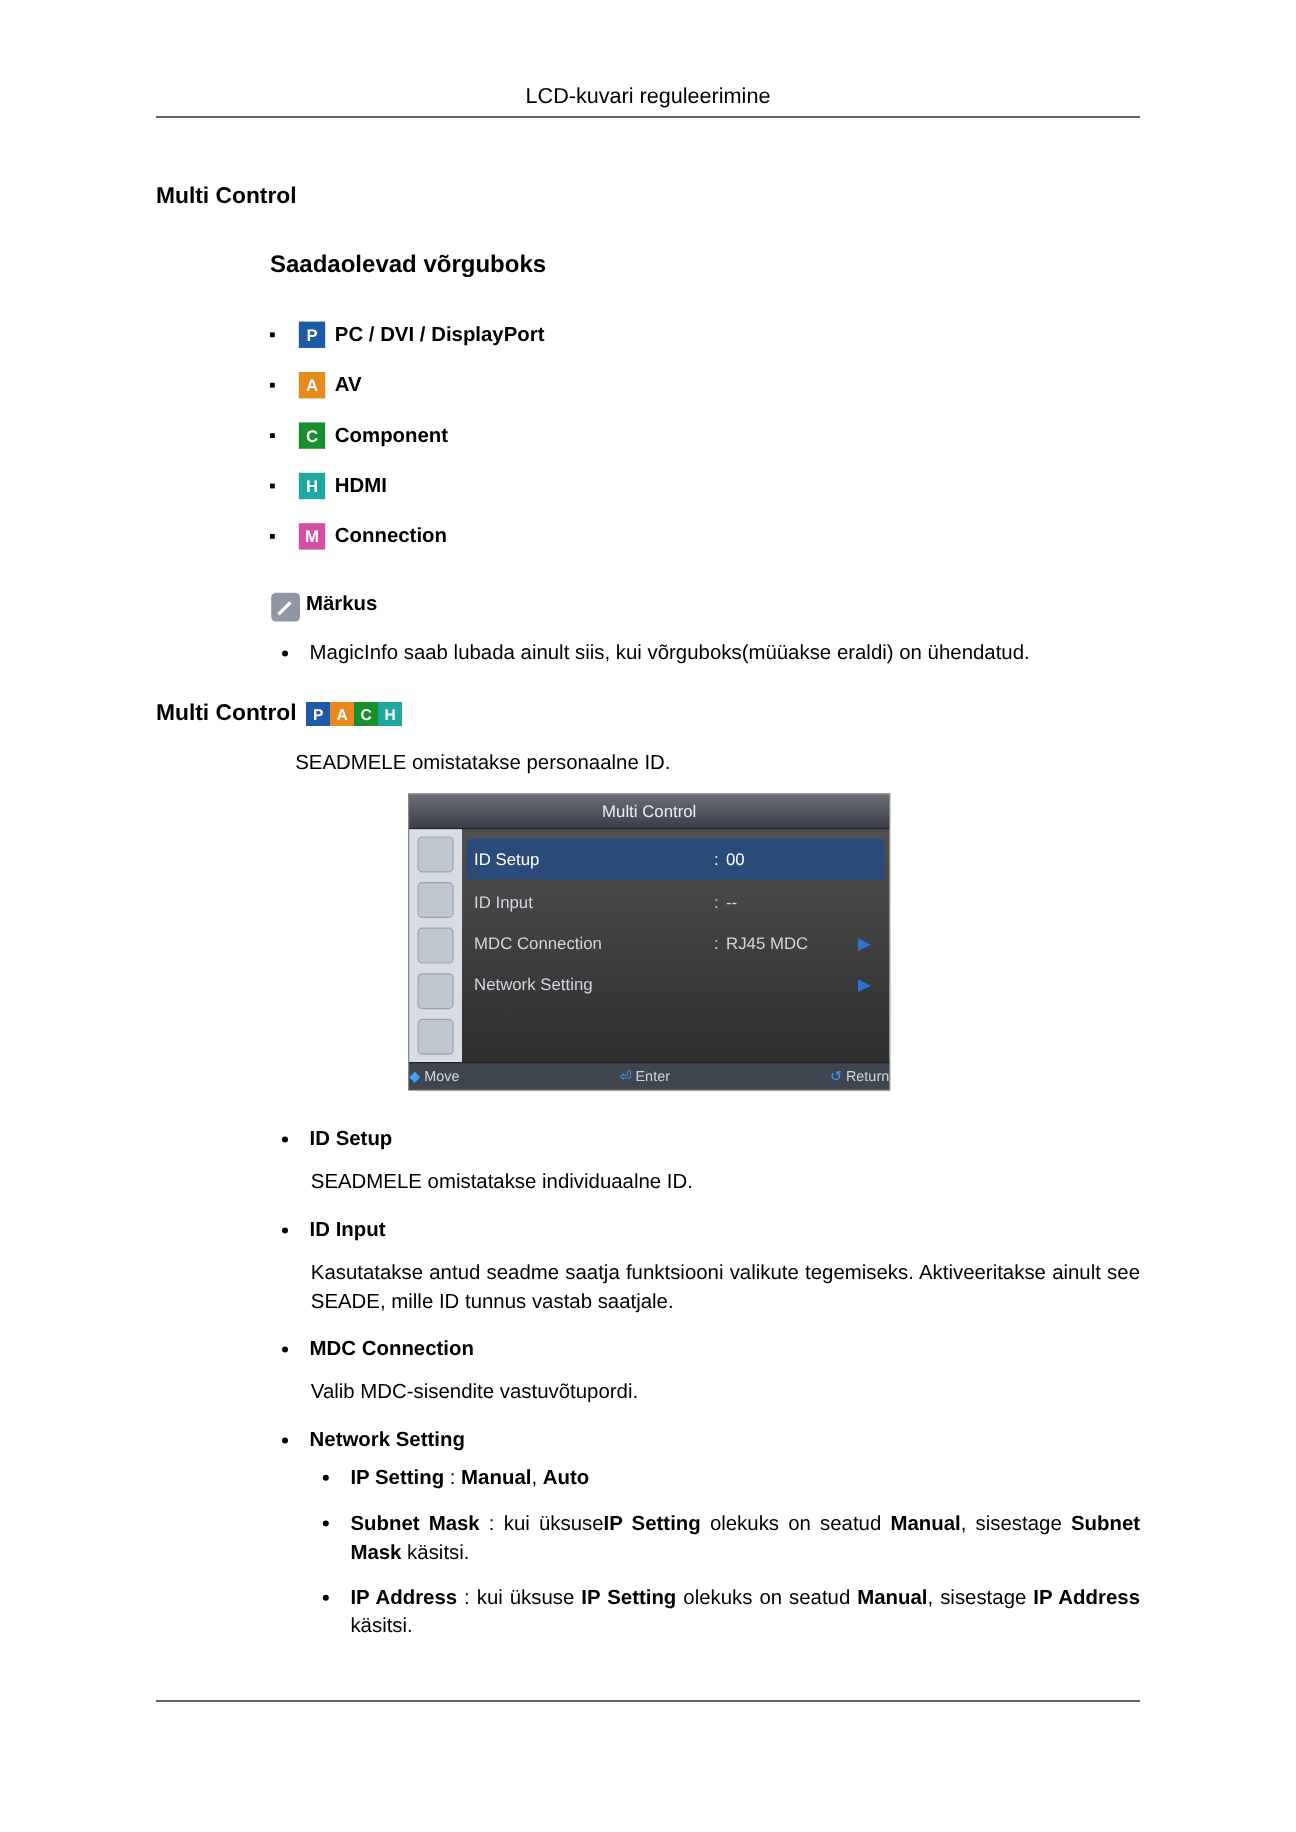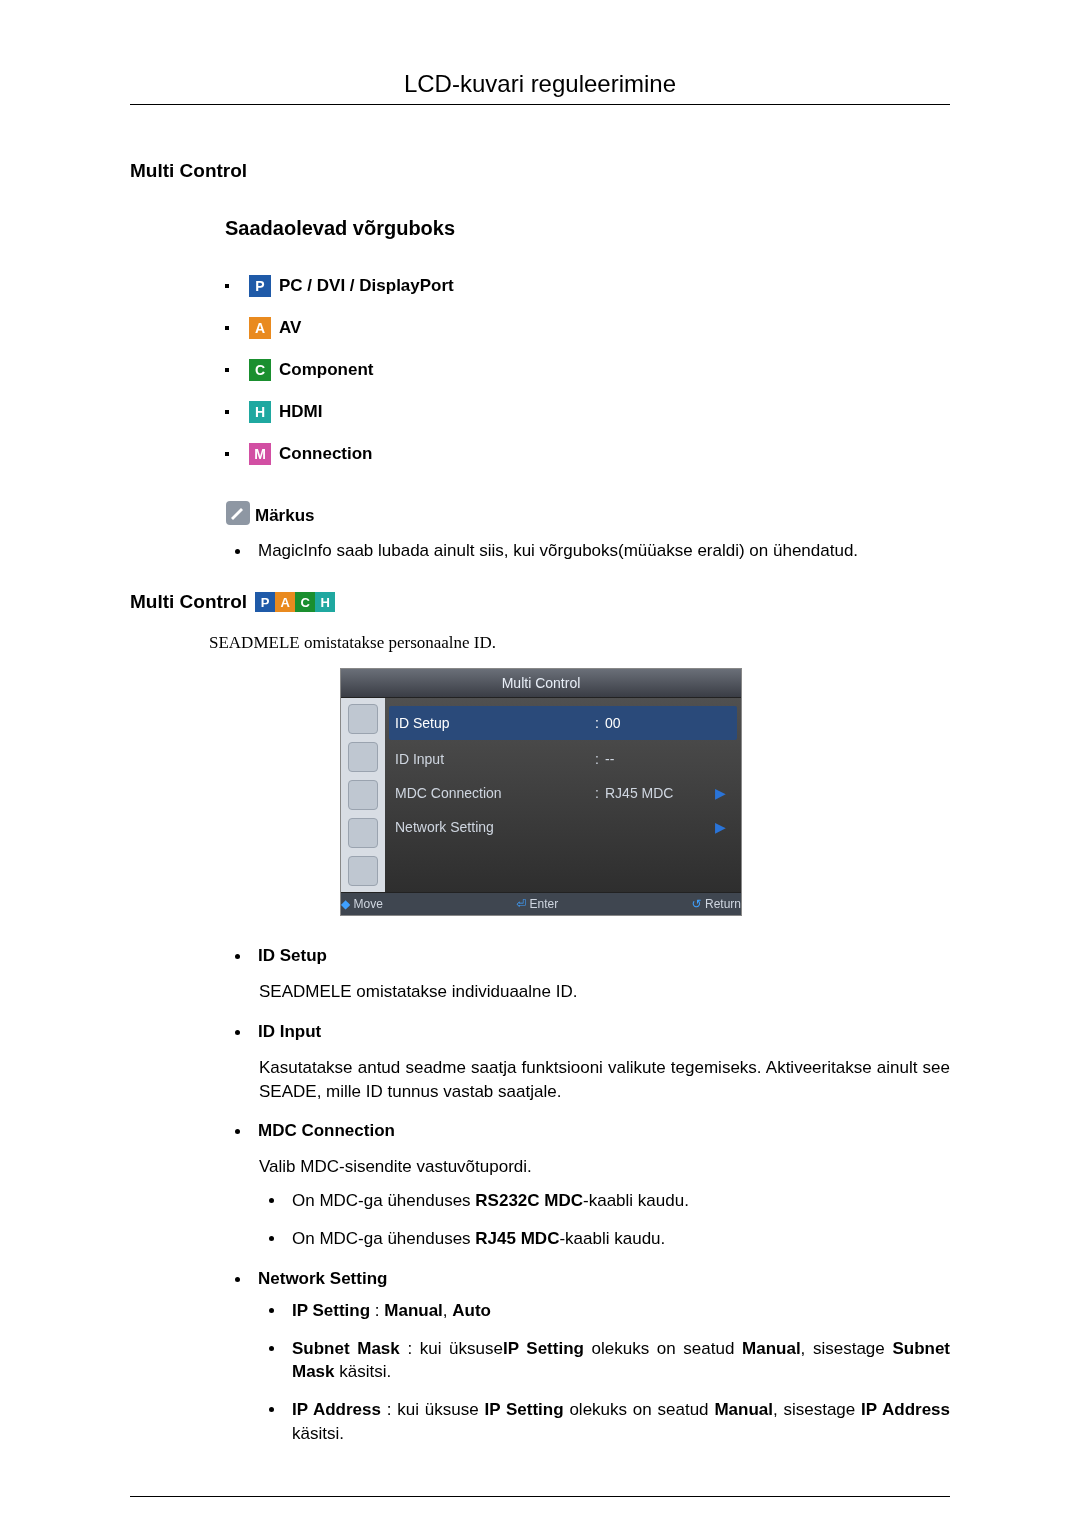--- a/index.html
+++ b/index.html
@@ -11,21 +11,21 @@
     color: #000;
     width: 1080px;
   }
   .page {
     width: 1080px;
     padding: 70px 130px 70px 130px;
     box-sizing: border-box;
   }
   .header-title {
     text-align: center;
-    font-size: 24px;
+    font-size: 18px;
     padding-bottom: 6px;
     border-bottom: 1px solid #000;
     margin-bottom: 55px;
   }
   .h1 {
     font-weight: bold;
     font-size: 19px;
     margin-bottom: 35px;
   }
   .h2 {
@@ -54,36 +54,36 @@
     color: #fff; font-weight: bold; font-size: 14px;
     margin-right: 8px;
   }
   .bg-blue   { background: #1f5aa8; }
   .bg-orange { background: #e98a1f; }
   .bg-green  { background: #1a8f2f; }
   .bg-teal   { background: #1fa8a0; }
   .bg-pink   { background: #d24fa3; }
   .mode-label { font-weight: bold; }
   .note-row {
-    display: flex; align-items: flex-end; margin-left: 95px; margin-bottom: 15px;
+    display: flex; align-items: flex-start; margin-left: 95px; margin-bottom: 15px;
   }
   .note-icon {
     width: 26px; height: 26px; margin-right: 4px;
     display: inline-flex; align-items: center; justify-content: center;
   }
   .note-label { font-weight: bold; }
   .note-text-list { margin: 0 0 30px 95px; padding: 0; list-style: none; }
   .note-text-list li { display: flex; }
   .disc { width: 5px; height: 5px; border-radius: 50%; background: #000; display: inline-block; margin: 8px 18px 0 10px; flex: 0 0 auto; }
   .section-title {
     font-weight: bold; font-size: 19px; display: flex; align-items: center; margin-bottom: 20px;
   }
   .mini-icons { display: inline-flex; margin-left: 8px; }
   .mini-icons .mode-icon { width: 20px; height: 20px; font-size: 13px; margin-right: 0; }
-  .intro-text { margin-left: 79px; margin-bottom: 15px; font-family: Liberation Serif, serif; }
+  .intro-text { margin-left: 116px; margin-bottom: 15px; }
   .osd-img { margin: 0 auto 30px auto; width: 400px; }
   .osd {
     width: 400px; background: linear-gradient(#555,#2a2a2a); border: 1px solid #888;
     font-size: 14px; color: #cfd6e0;
   }
   .osd-title { text-align: center; padding: 6px 0; font-size: 14px; color: #e8eef7; background: linear-gradient(#6a6f78,#3a3d45); border-bottom: 1px solid #222; }
   .osd-body { display: flex; }
   .osd-side { width: 44px; background: #d8dde4; display: flex; flex-direction: column; align-items: center; padding: 6px 0; gap: 8px; }
   .osd-side .ic { width: 28px; height: 28px; background: #bfc7d1; border-radius: 4px; border: 1px solid #9aa3af; }
   .osd-rows { flex: 1; padding: 6px 10px; }
@@ -231,30 +231,20 @@
           <span class="def-title">ID Input</span>
         </div>
       <div class="def-body">Kasutatakse antud seadme saatja funktsiooni valikute tegemiseks. Aktiveeritakse ainult see SEADE, mille ID tunnus vastab saatjale.</div>
     </li>
     <li>
       <div class="def-head">
           <span class="disc"></span>
           <span class="def-title">MDC Connection</span>
         </div>
       <div class="def-body">Valib MDC-sisendite vastuvõtupordi.</div>
-      <ul class="sub-list">
-        <li>
-            <span class="disc"></span>
-          <div class="sub-body"><span>On MDC-ga ühenduses </span><span class="bold">RS232C MDC</span><span>-kaabli kaudu.</span></div>
-        </li>
-        <li>
-            <span class="disc"></span>
-          <div class="sub-body"><span>On MDC-ga ühenduses </span><span class="bold">RJ45 MDC</span><span>-kaabli kaudu.</span></div>
-        </li>
-      </ul>
     </li>
     <li>
       <div class="def-head">
           <span class="disc"></span>
           <span class="def-title">Network Setting</span>
         </div>
       <ul class="sub-list">
         <li>
             <span class="disc"></span>
           <div class="sub-body">

